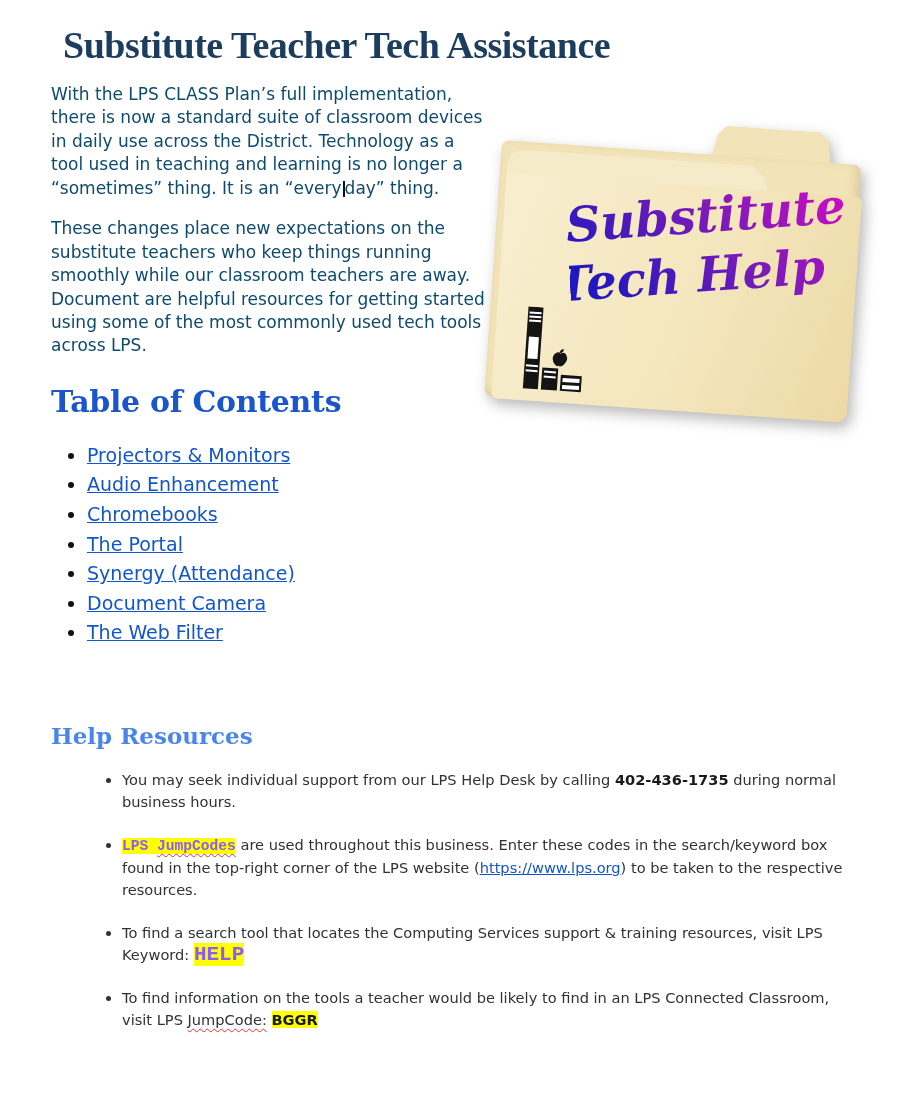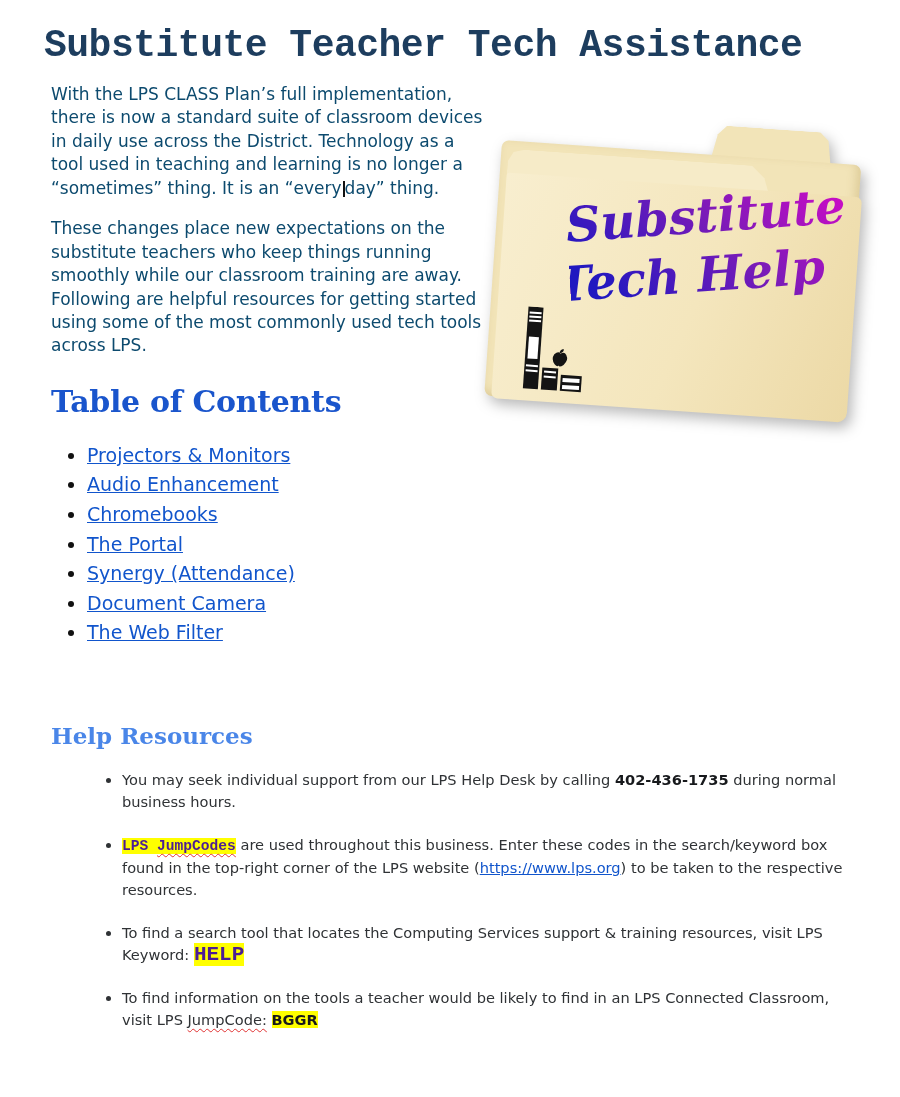--- a/index.html
+++ b/index.html
@@ -1,21 +1,21 @@
 <!DOCTYPE html>
 <html><head>
 <meta charset="utf-8">
 <style>
   html,body{margin:0;padding:0;background:#ffffff;}
   body{width:900px;height:1097px;overflow:hidden;
        font-family:"DejaVu Sans","Liberation Sans",sans-serif;color:#3b3e42;}
   .doc{position:relative;width:900px;height:1097px;padding:0;box-sizing:border-box;}
 
   
-  .title{margin:26px 0 0 44px;font-family:Liberation Mono, monospace;
+  .title{margin:26px 0 0 63px;font-family:Liberation Serif, serif;
          font-weight:700;font-size:38px;line-height:1.05;color:#1d3d5e;letter-spacing:-0.5px;}
 
   
   .intro{width:436px;margin:17px 0 0 51px;font-size:17px;line-height:1.38;color:#0c4a6e;}
   .caret{display:inline-block;width:2px;height:16px;background:#111;vertical-align:-3px;margin-left:1px;}
 
   
   .figure{position:absolute;left:487px;top:95px;width:390px;height:312px;
           filter:drop-shadow(4px 6px 7px rgba(0,0,0,0.28));}
   .folder{position:absolute;inset:0;transform:rotate(4deg);transform-origin:50% 50%;}
@@ -42,21 +42,21 @@
   ul.toc li{font-size:19px;line-height:29.6px;color:#111;}
   ul.toc a{color:#1155cc;text-align:right;}
 
   
   .help-h{margin:74px 0 0 51px;font-family:"DejaVu Serif","Liberation Serif",serif;
           font-weight:700;font-size:23px;color:#4a86e8;}
   ul.help{margin:20px 40px 0 51px;padding-left:36px;}
   ul.help li{font-size:14.6px;line-height:22px;color:#2f3235;margin-bottom:21px;max-width:758px;margin-left:35px;}
   ul.help strong{color:#17191c;}
   .hl{background:#ffff00;}
-  .mono{font-family:"Liberation Mono","DejaVu Sans Mono",monospace;font-weight:700;color:#4c1d95;}
+  .mono{font-family:"Liberation Mono","DejaVu Sans Mono",monospace;font-weight:700;color:#8b5cf6;}
   .mono.big{font-size:21px;}
   .bold-code{font-weight:700;color:#17191c;}
   .wavy{text-decoration:underline;text-decoration-style:wavy;text-decoration-color:#e03131;
         text-decoration-thickness:1px;text-underline-offset:3px;}
   .link{color:#1155cc;text-decoration:underline;}
 </style>
 </head>
 <body>
 
 <div class="doc">
@@ -88,21 +88,21 @@
       </svg>
       <div class="script">
         <span class="l1">Substitute</span>
         <span class="l2">Tech Help</span>
       </div>
     </div>
   </div>
 
   <p class="intro"><span>With the LPS CLASS Plan’s full implementation, there is now a standard suite of classroom devices in daily use across the District. Technology as a tool used in teaching and learning is no longer a “sometimes” thing. It is an “every</span><span class="caret"></span><span>day” thing.</span></p>
 
-  <p class="intro">These changes place new expectations on the substitute teachers who keep things running smoothly while our classroom training are away. Following are helpful resources for getting started using some of the most commonly used tech tools across LPS.</p>
+  <p class="intro">These changes place new expectations on the substitute teachers who keep things running smoothly while our classroom teachers are away. Document are helpful resources for getting started using some of the most commonly used tech tools across LPS.</p>
 
   <h2 class="toc-h">Table of Contents</h2>
   <ul class="toc">
     <li><a href="#">Projectors &amp; Monitors</a></li>
     <li><a href="#">Audio Enhancement</a></li>
     <li><a href="#">Chromebooks</a></li>
     <li><a href="#">The Portal</a></li>
     <li><a href="#">Synergy (Attendance)</a></li>
     <li><a href="#">Document Camera</a></li>
     <li><a href="#">The Web Filter</a></li>

